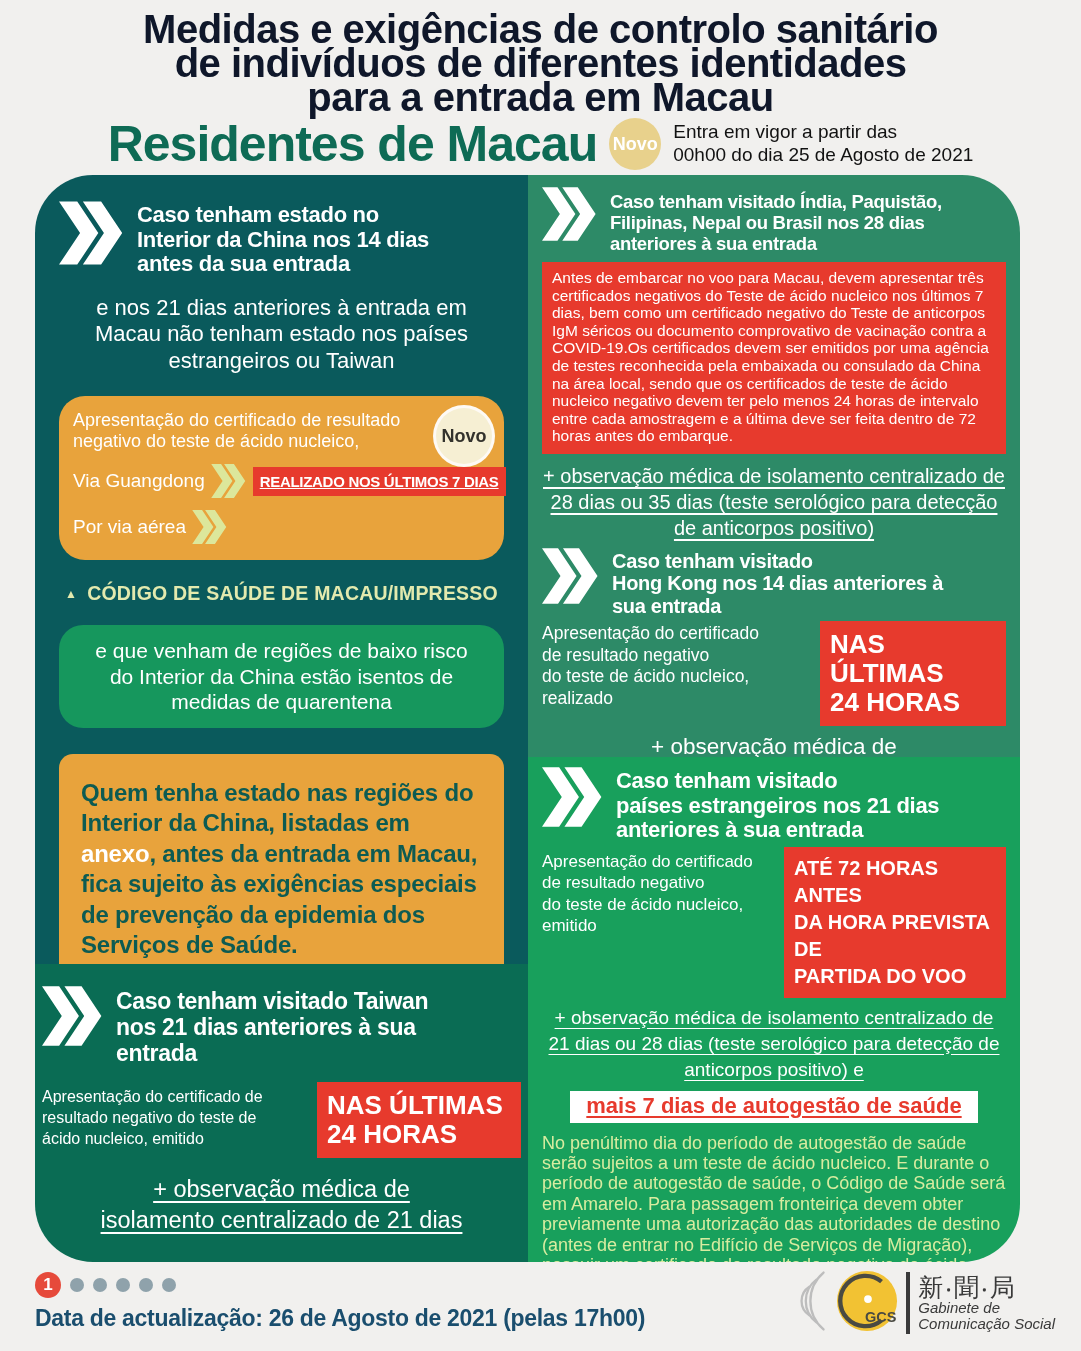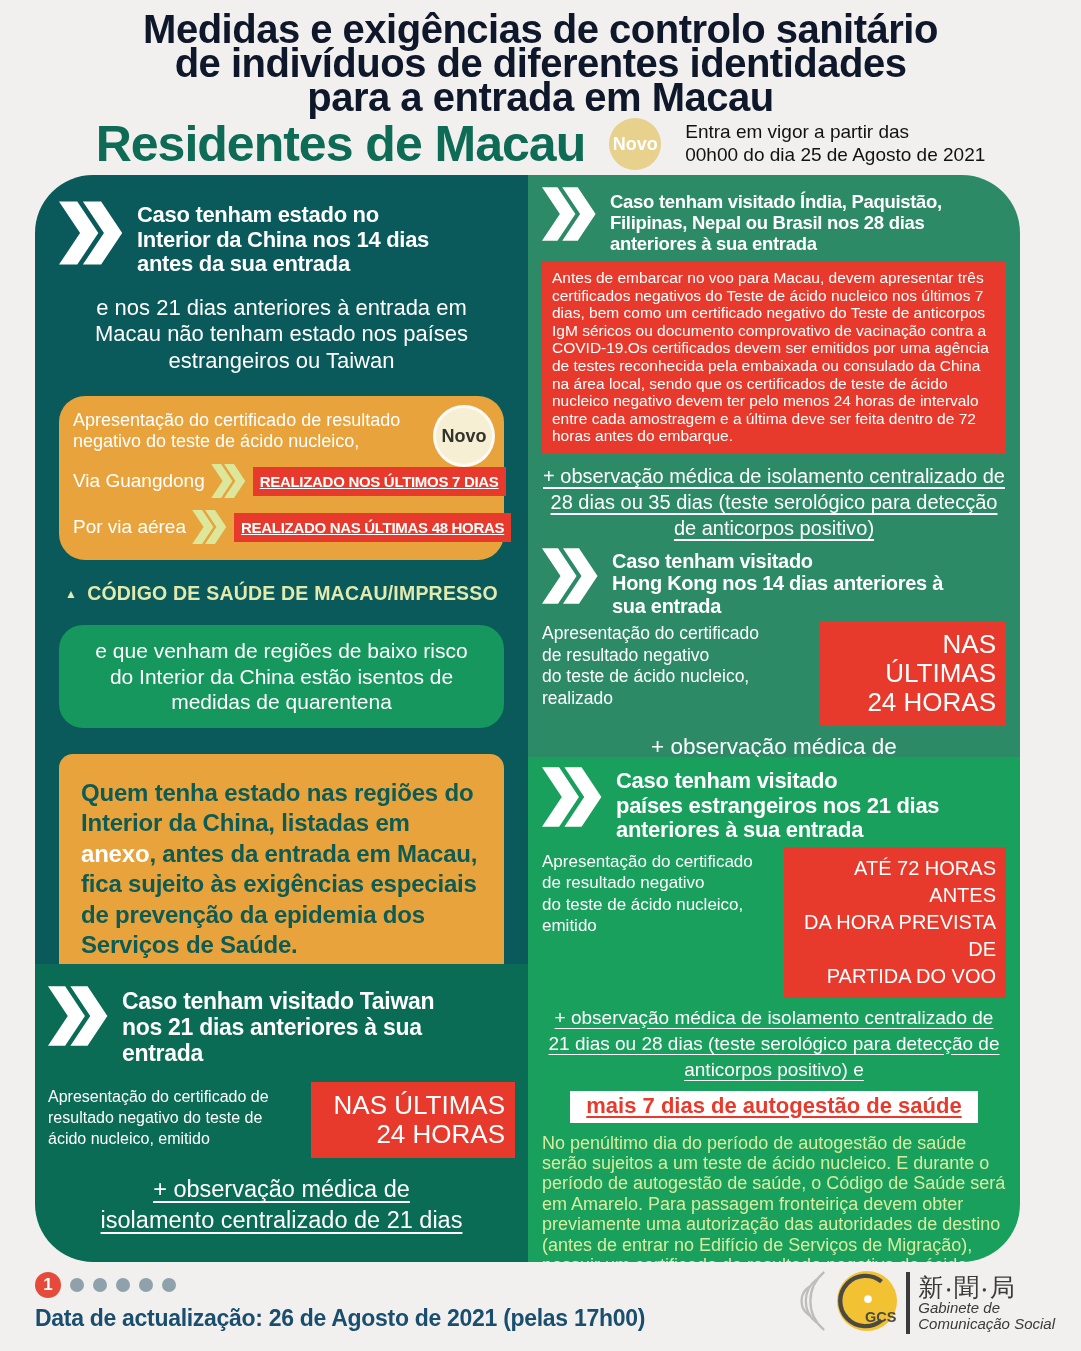--- a/index.html
+++ b/index.html
@@ -6,33 +6,33 @@
   html,body { background:#F1F0EE; }
   .page {
     position:relative; width:1081px; height:1351px; background:#F1F0EE;
     font-family:"Liberation Sans", sans-serif; overflow:hidden;
   }
   .preline { white-space:pre-line; }
 
   
   .header { height:175px; text-align:center; padding-top:12px; }
   .title-line { display:block; color:#0f172a; font-weight:bold; font-size:40px; line-height:34px; letter-spacing:-0.5px; }
-  .subtitle-row { display:flex; align-items:center; justify-content:center; gap:24px; margin-top:4px; }
+  .subtitle-row { display:flex; align-items:center; justify-content:center; gap:12px; margin-top:4px; }
   .audience-title { color:#0E6B55; font-size:50px; font-weight:bold; letter-spacing:-1px; line-height:1; }
   .novo-round { border-radius:50%; display:flex; align-items:center; justify-content:center; flex:0 0 auto; }
   .novo-header { width:52px; height:52px; background:#E8D18C; color:#fff; font-size:18px; font-weight:bold; }
   .effective-note { text-align:left; color:#121212; font-size:19px; line-height:1.2; font-weight:500; }
 
   
   .columns { display:flex; margin-left:35px; width:985px; height:1087px; }
   .col-left { width:493px; display:flex; flex-direction:column; }
   .col-right { width:492px; display:flex; flex-direction:column; }
   .panel { color:#fff; overflow:hidden; }
   .panel-a { background:#0A5A5C; height:813px; border-radius:58px 0 0 0; padding:26px 24px 0; }
-  .panel-b { background:#0A6C54; height:306px; border-radius:0 0 0 58px; padding:22px 13px 0; }
+  .panel-b { background:#0A6C54; height:306px; border-radius:0 0 0 58px; padding:22px 7px 0; }
   .panel-c { background:#2D8A67; height:582px; border-radius:0 58px 0 0; padding:12px 14px 0; }
   .panel-d { background:#18A05C; height:505px; border-radius:0 0 58px 0; padding:10px 14px 0; }
 
   .heading { display:flex; align-items:flex-start; gap:12px; }
   .heading h2 { font-weight:bold; letter-spacing:-0.3px; }
   .chev { flex:0 0 auto; }
   .chev svg { display:block; fill:currentColor; }
 
   .h-a { font-size:22px; line-height:24.5px; margin-top:2px; }
   .h-b { font-size:23px; line-height:26px; margin-top:2px; }
@@ -54,21 +54,21 @@
   .code-line { margin-top:22px; display:flex; align-items:center; justify-content:center; gap:10px; color:#E3EAAE; font-weight:bold; font-size:19.5px; letter-spacing:0.2px; }
   .tri { font-size:12px; line-height:1; }
 
   .exempt-box { margin-top:20px; background:#16975D; border-radius:24px; padding:13px 12px; text-align:center; font-size:21px; line-height:25.5px; }
 
   .annex-box { margin-top:26px; background:#E8A33C; border-radius:14px; padding:24px 22px; color:#0D5B52; font-size:24px; line-height:30.5px; font-weight:bold; letter-spacing:-0.2px; }
   .annex-link { color:#ffffff; cursor:pointer; }
 
   
   .cert-flex { display:flex; align-items:flex-start; justify-content:space-between; gap:8px; }
-  .deadline { background:#E73A2D; color:#fff; font-weight:normal; text-align:right; flex:0 0 auto; }
+  .deadline { background:#E73A2D; color:#fff; font-weight:bold; text-align:left; flex:0 0 auto; }
   .deadline-2line { font-size:26px; line-height:29px; padding:9px 10px; }
   .deadline-3line { font-size:20px; line-height:27px; padding:8px 10px; width:222px; }
 
   .obs { color:#fff; text-align:center; text-decoration:underline; text-underline-offset:4px; }
 
   
   .pb-row { margin-top:16px; }
   .pb-cert { font-size:16px; line-height:21px; margin-top:4px; }
   .pb-badge { width:204px; }
   .obs-b { margin-top:16px; font-size:23.5px; line-height:31px; }
@@ -157,21 +157,20 @@
           </div>
 
           <div class="cert-row">
             <span class="cert-row-label">Por via aérea</span>
             <span class="chev chev-small">
               <svg viewBox="0 0 94 90" width="36" height="34">
                   <path d="M0 0h26l30 45-30 45H0l30-45z"></path>
                   <path d="M34 0h26l30 45-30 45H34l30-45z"></path>
                 </svg>
             </span>
-            <span class="req-chip">REALIZADO NAS ÚLTIMAS 48 HORAS</span>
           </div>
         </div>
 
         <div class="code-line">
           <span class="tri">▲</span>
           <span>CÓDIGO DE SAÚDE DE MACAU/IMPRESSO</span>
         </div>
 
         <div class="exempt-box preline">e que venham de regiões de baixo risco
 do Interior da China estão isentos de

